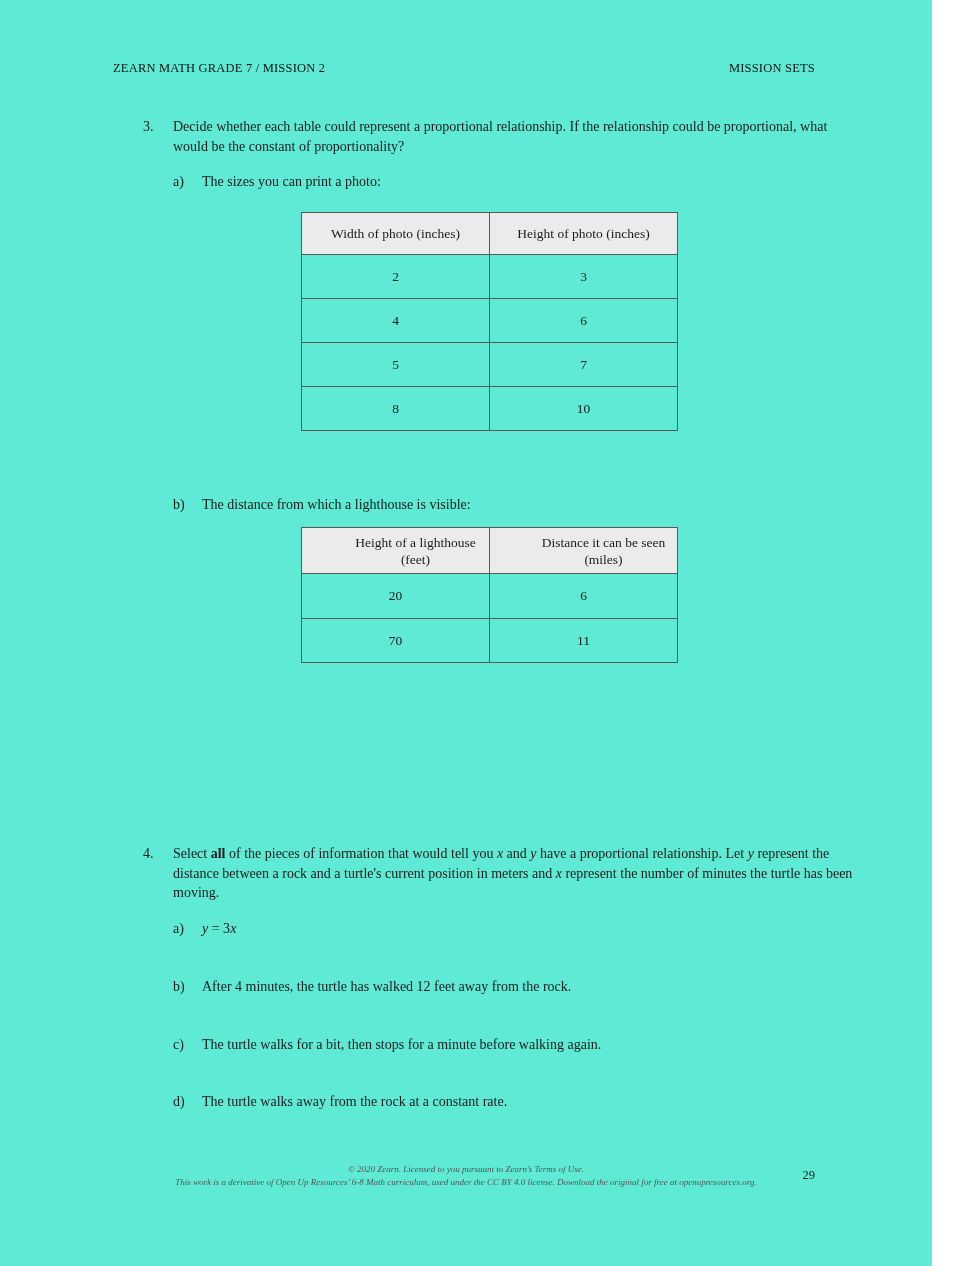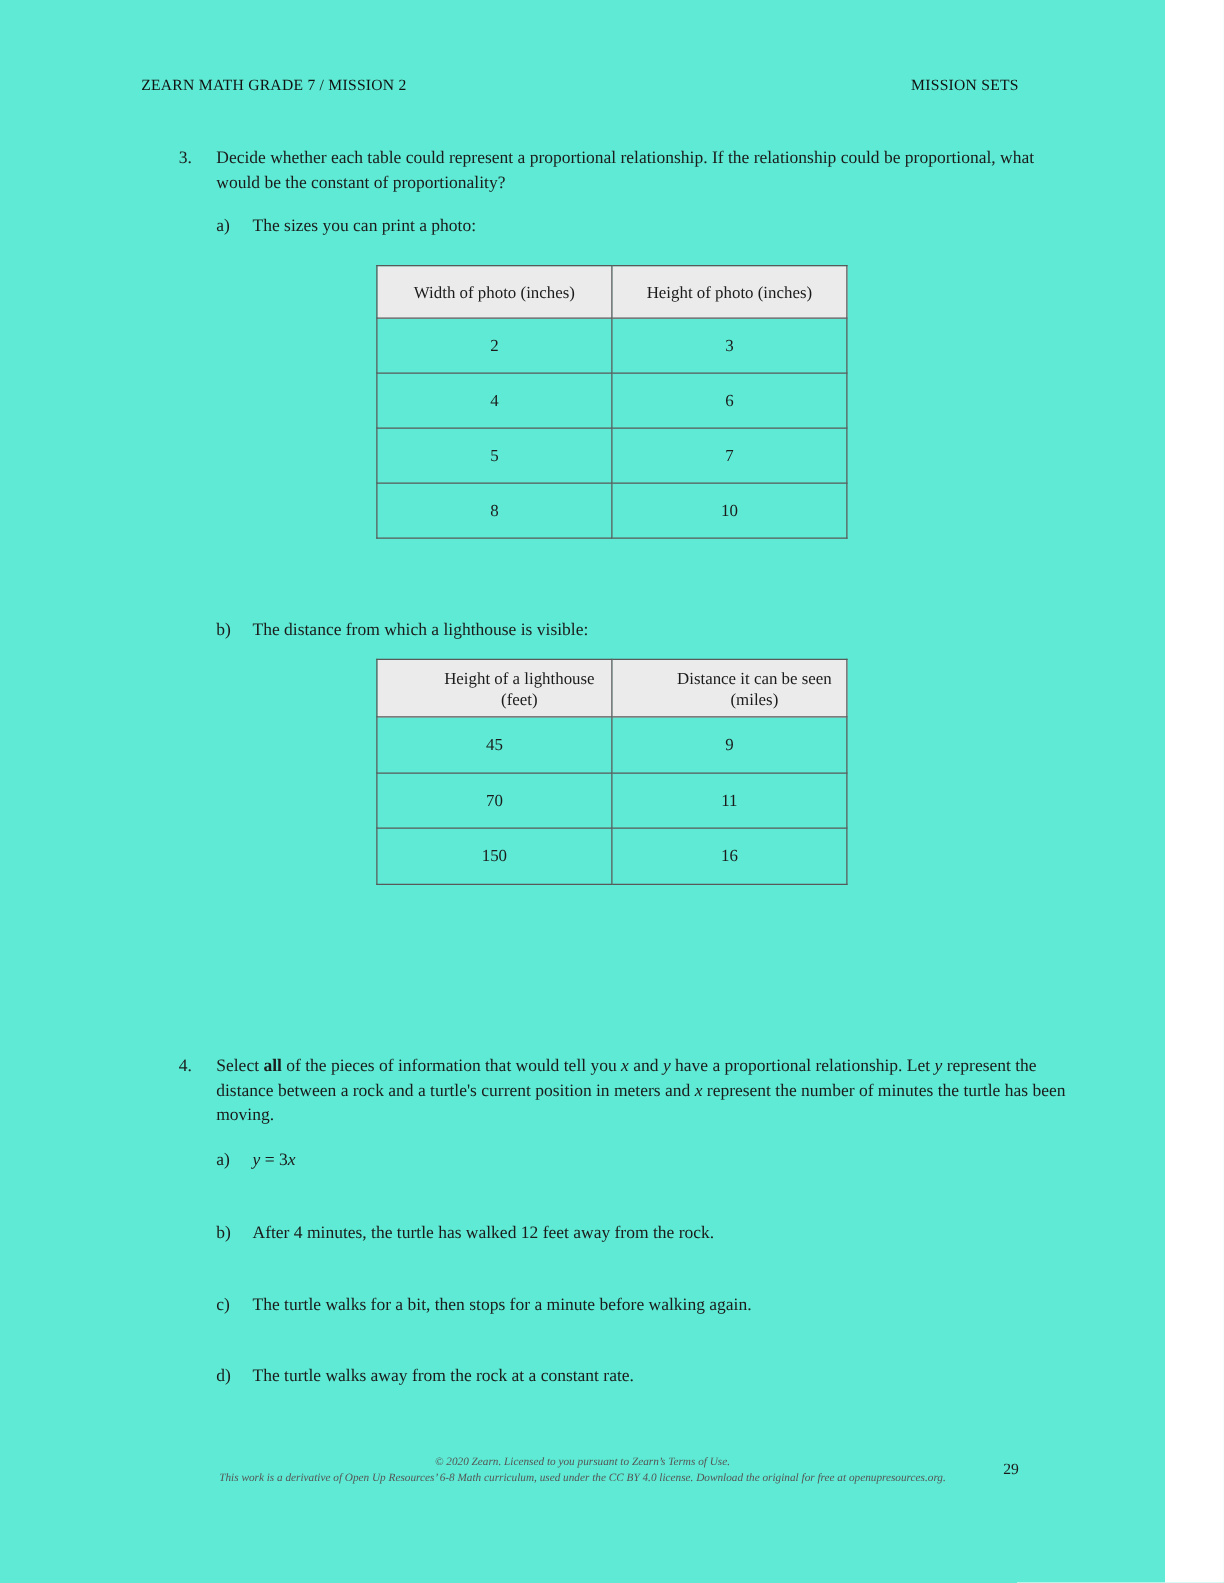--- a/index.html
+++ b/index.html
@@ -175,30 +175,26 @@
           <div>(feet)</div>
         </th>
         <th>
           <div>Distance it can be seen</div>
           <div>(miles)</div>
         </th>
       </tr>
     </thead>
     <tbody>
       <tr>
-        <td>45</td>
-        <td>9</td>
+        <td>20</td>
+        <td>6</td>
       </tr>
       <tr>
         <td>70</td>
         <td>11</td>
-      </tr>
-      <tr>
-        <td>150</td>
-        <td>16</td>
       </tr>
     </tbody>
   </table>
 
   <div class="problem" style="top:844px;">
     <span class="pnum">4.</span>
     <span class="ptext"><span>Select </span><span class="bold">all</span><span> of the pieces of information that would tell you </span><span class="italic">x</span><span> and </span><span class="italic">y</span><span> have a proportional relationship. Let </span><span class="italic">y</span><span> represent the distance between a rock and a turtle's current position in meters and </span><span class="italic">x</span><span> represent the number of minutes the turtle has been moving.</span></span>
   </div>
 
   <div class="option" style="top:919px;">

